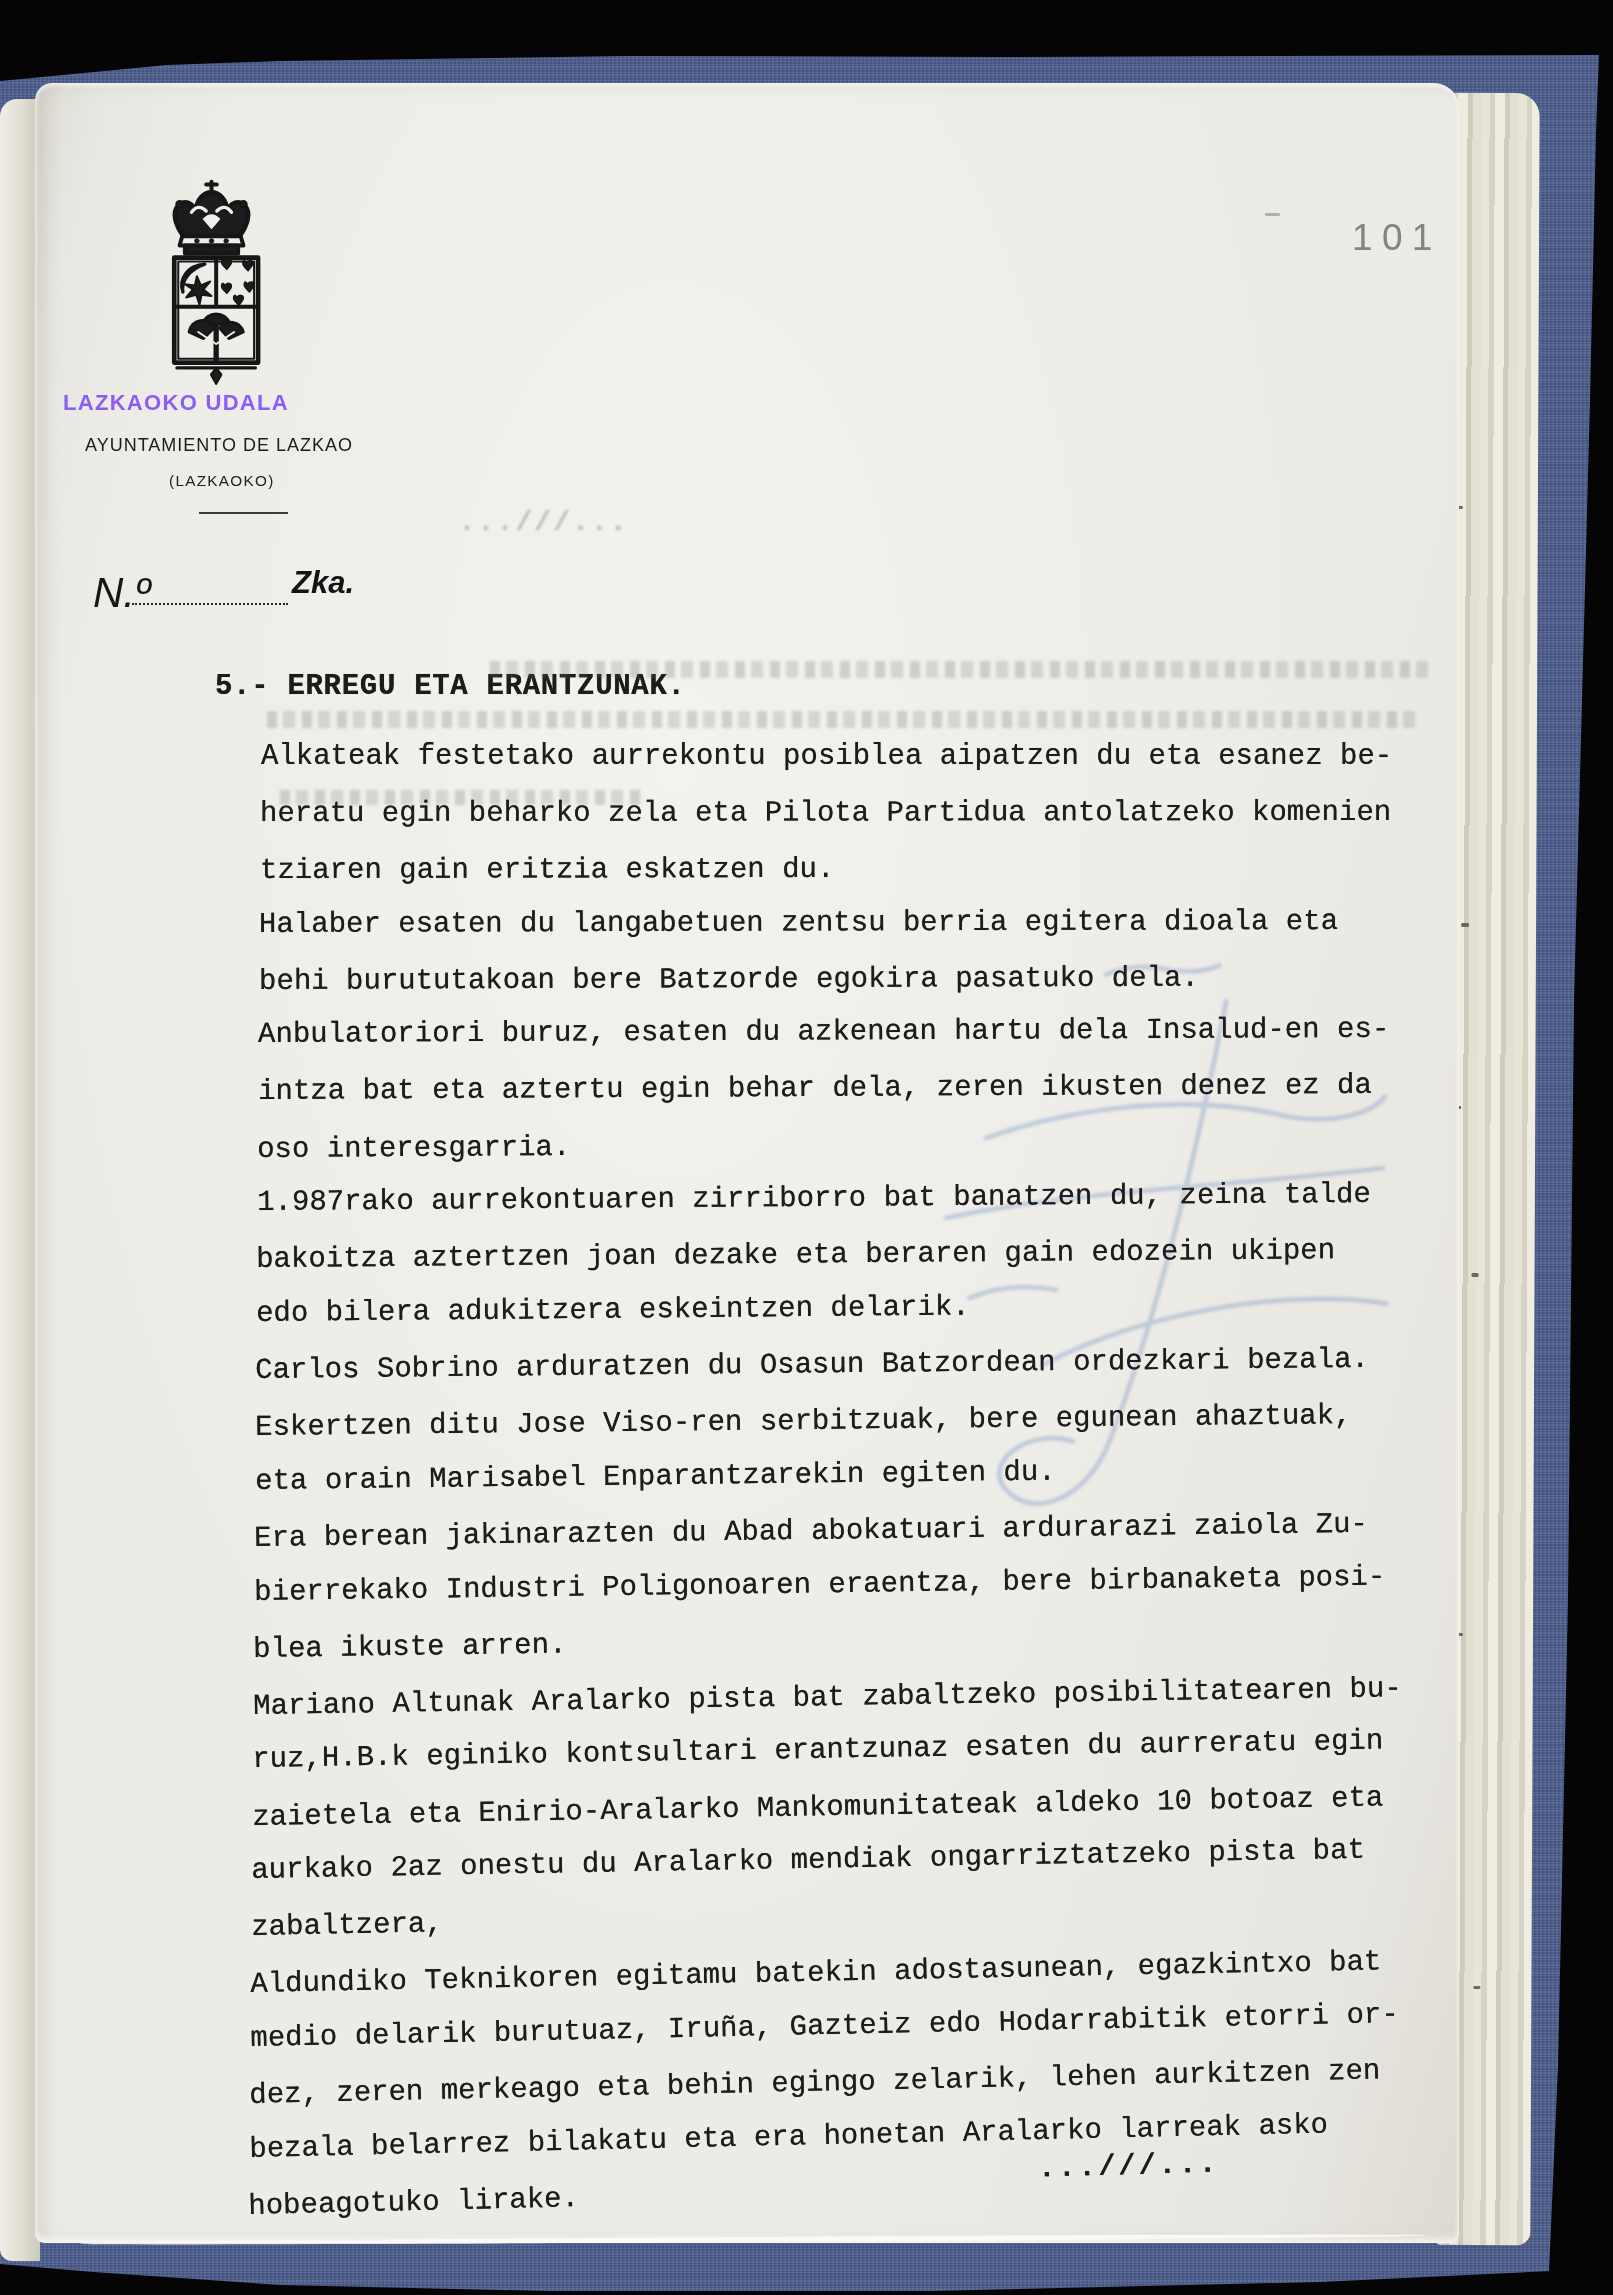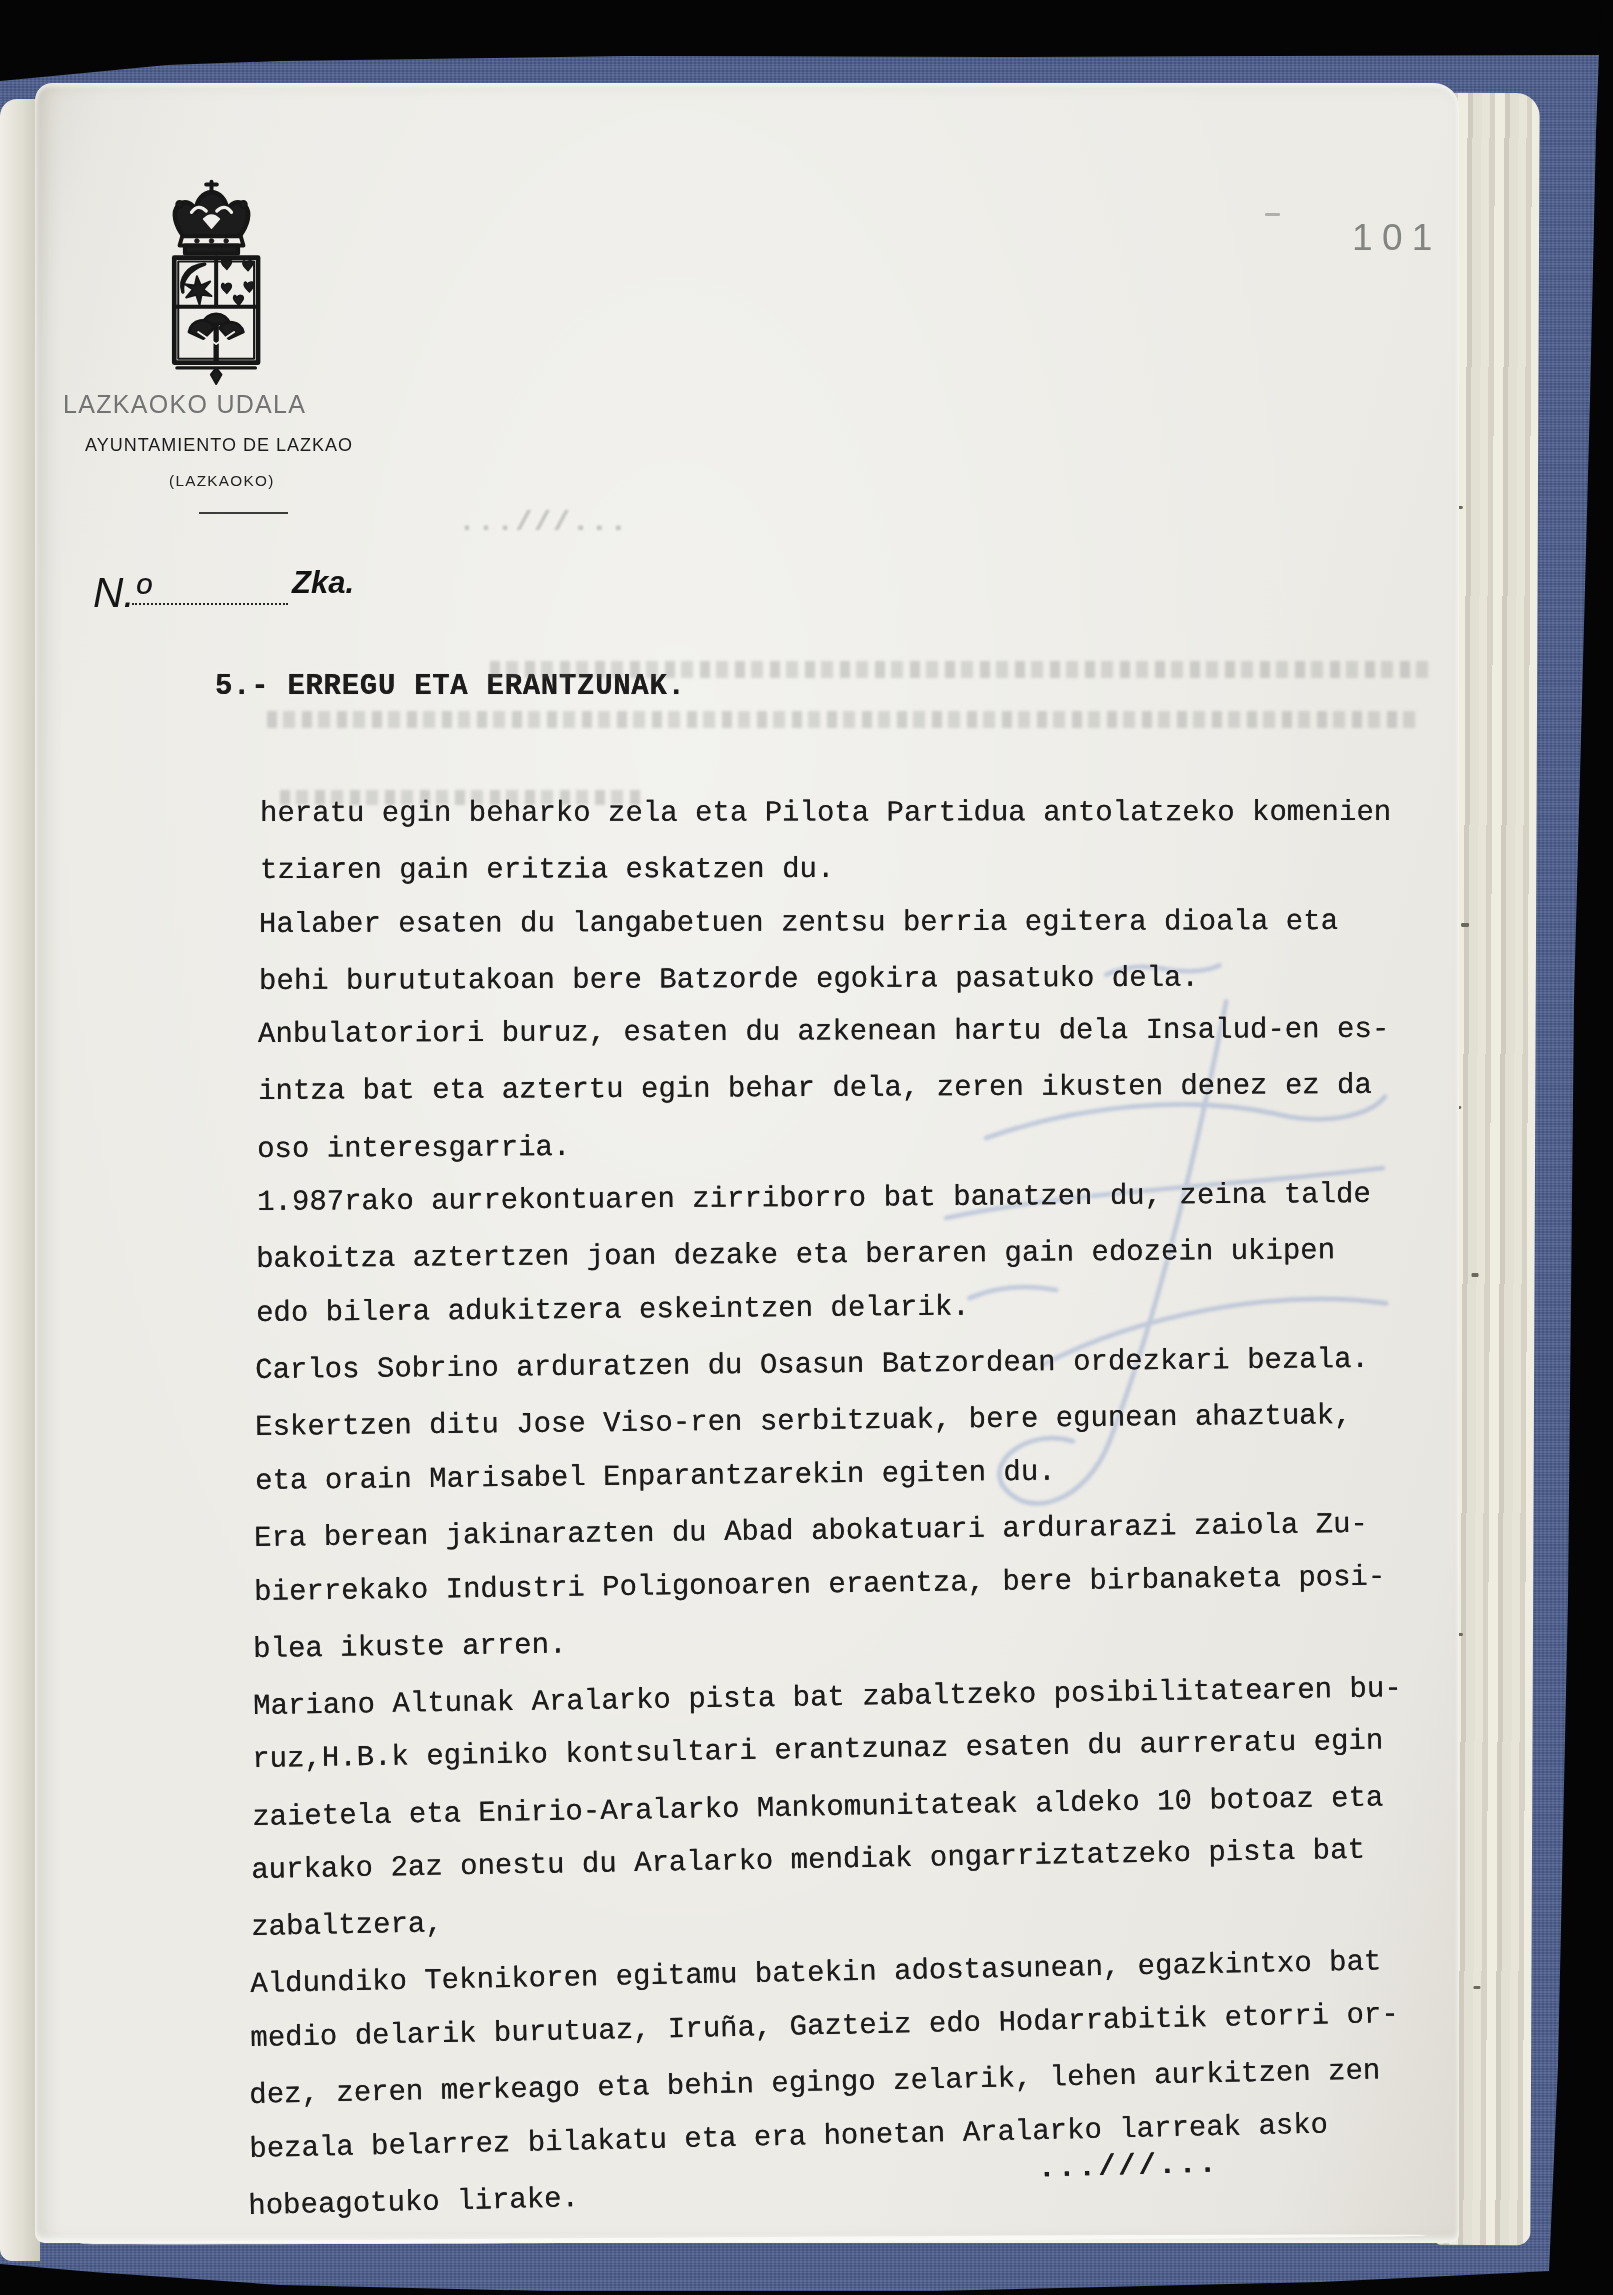--- a/index.html
+++ b/index.html
@@ -30,21 +30,21 @@
     background:
       radial-gradient(ellipse at 45% 30%, rgba(255,255,255,.35), rgba(255,255,255,0) 60%),
       linear-gradient(105deg,#dddbd3 0,#e8e7e2 73px,#ecebe6 200px,#ecebe6 68%,#e8e6e1 90%,#dddad2 100%);
     border-radius:17.3px 25px 8px 9.3px;
     box-shadow:inset 0 3.3px 4.7px rgba(255,255,255,.6), inset 0 -4.7px 6px rgba(252,252,249,.8),
                inset 9.3px 0 17.3px rgba(110,104,88,.18);}
   .page-bottom-edge{position:absolute;left:80px;top:2237px;width:1346px;height:4.7px;background:#fbfaf6;
     border-radius:50%;transform:rotate(-.35deg);opacity:.9;}
 
   
-  .org-name{position:absolute;left:63px;top:390px;font-size:25px;font-weight:400;letter-spacing:1.3px;color:#737373;}
+  .org-name{position:absolute;left:63px;top:390px;font-size:22px;font-weight:700;letter-spacing:1.3px;color:#8b5cf6;}
   .org-sub{position:absolute;left:85px;top:435px;font-size:18px;font-weight:400;letter-spacing:1px;color:#1c1c1c;text-align:center;}
   .org-prov{position:absolute;left:169px;top:472px;font-size:15.3px;letter-spacing:1.3px;color:#222;}
   .org-underline{position:absolute;left:199px;top:512px;width:89px;height:2px;background:#3c3c3a;}
   .crest{position:absolute;left:145px;top:164px;width:133px;height:227px;}
 
   .ref-prefix{position:absolute;left:93px;top:569px;font-size:42px;font-style:italic;color:#161616;}
   .ref-dots{position:absolute;left:132px;top:579px;width:156px;height:24px;border-bottom:2.7px dotted #262624;}
   .ref-suffix{position:absolute;left:292px;top:565px;font-size:31px;font-style:italic;font-weight:700;color:#131313;}
 
   .page-number{position:absolute;left:1352px;top:217px;font-size:37px;letter-spacing:9.3px;color:#7c7c78;opacity:.92;}
@@ -158,20 +158,21 @@
       <path d="M120,300 C260,250 430,235 560,265 C640,283 700,262 718,238"></path>
       <path d="M60,420 C240,380 520,370 715,345"></path>
       <path d="M480,95 C440,300 380,560 305,755"></path>
       <path d="M205,640 C350,565 555,525 720,548"></path>
       <path d="M305,755 C270,845 185,875 145,822 C120,780 190,735 250,755"></path>
       <path d="M95,540 q60,-25 130,-12"></path>
     </g>
   </svg>
 
   <div style="position:absolute;inset:0;">
+      <div class="tline" style="top: 740px; left: 261px; transform: rotate(0deg);">Alkateak festetako aurrekontu posiblea aipatzen du eta esanez be-</div>
       <div class="tline" style="top: 797px; left: 260px; transform: rotate(-0.052deg);">heratu egin beharko zela eta Pilota Partidua antolatzeko komenien</div>
       <div class="tline" style="top: 854px; left: 260px; transform: rotate(-0.104deg);">tziaren gain eritzia eskatzen du.</div>
       <div class="tline" style="top: 908px; left: 259px; transform: rotate(-0.156deg);">Halaber esaten du langabetuen zentsu berria egitera dioala eta</div>
       <div class="tline" style="top: 965px; left: 259px; transform: rotate(-0.208deg);">behi burututakoan bere Batzorde egokira pasatuko dela.</div>
       <div class="tline" style="top: 1018px; left: 258px; transform: rotate(-0.26deg);">Anbulatoriori buruz, esaten du azkenean hartu dela Insalud-en es-</div>
       <div class="tline" style="top: 1075px; left: 258px; transform: rotate(-0.312deg);">intza bat eta aztertu egin behar dela, zeren ikusten denez ez da</div>
       <div class="tline" style="top: 1133px; left: 257px; transform: rotate(-0.364deg);">oso interesgarria.</div>
       <div class="tline" style="top: 1186px; left: 257px; transform: rotate(-0.416deg);">1.987rako aurrekontuaren zirriborro bat banatzen du, zeina talde</div>
       <div class="tline" style="top: 1243px; left: 256px; transform: rotate(-0.468deg);">bakoitza aztertzen joan dezake eta beraren gain edozein ukipen</div>
       <div class="tline" style="top: 1297px; left: 256px; transform: rotate(-0.52deg);">edo bilera adukitzera eskeintzen delarik.</div>

